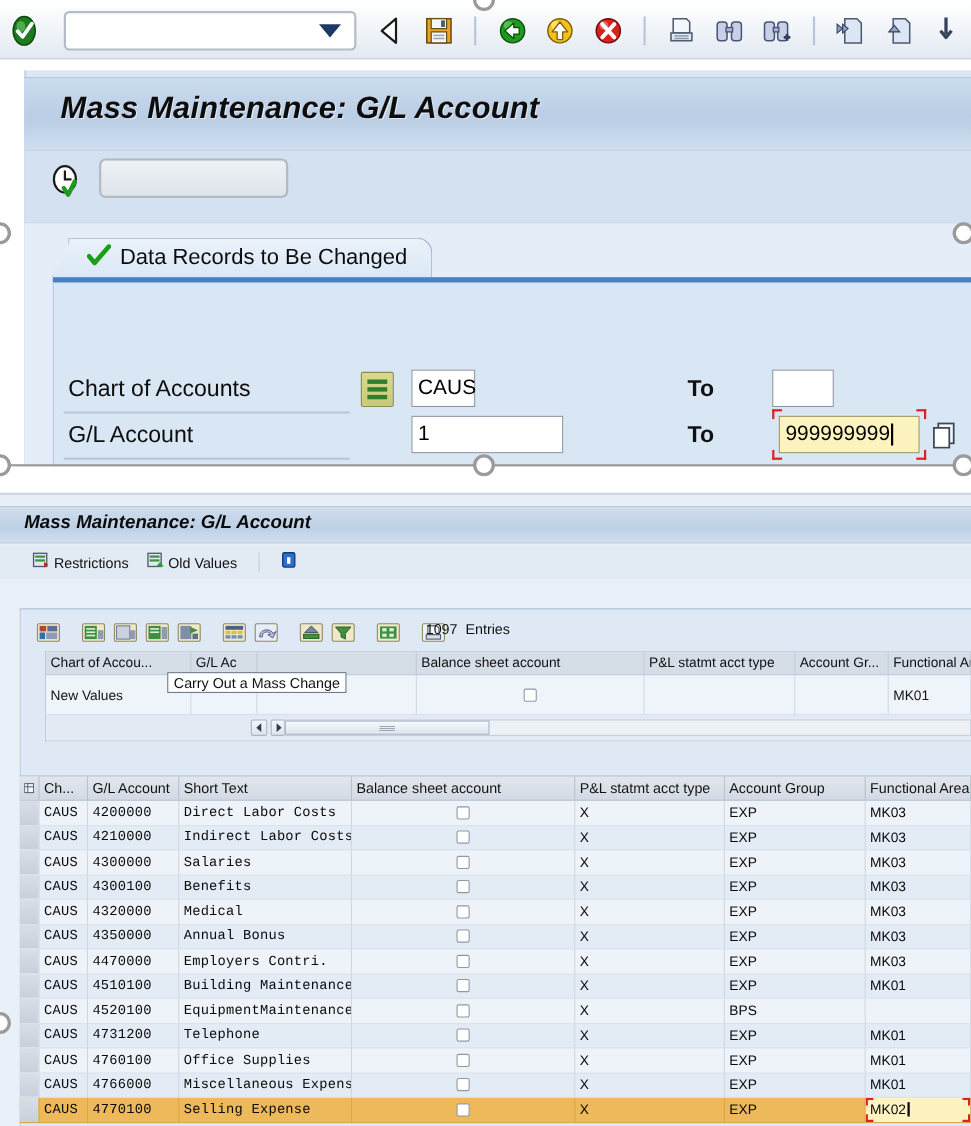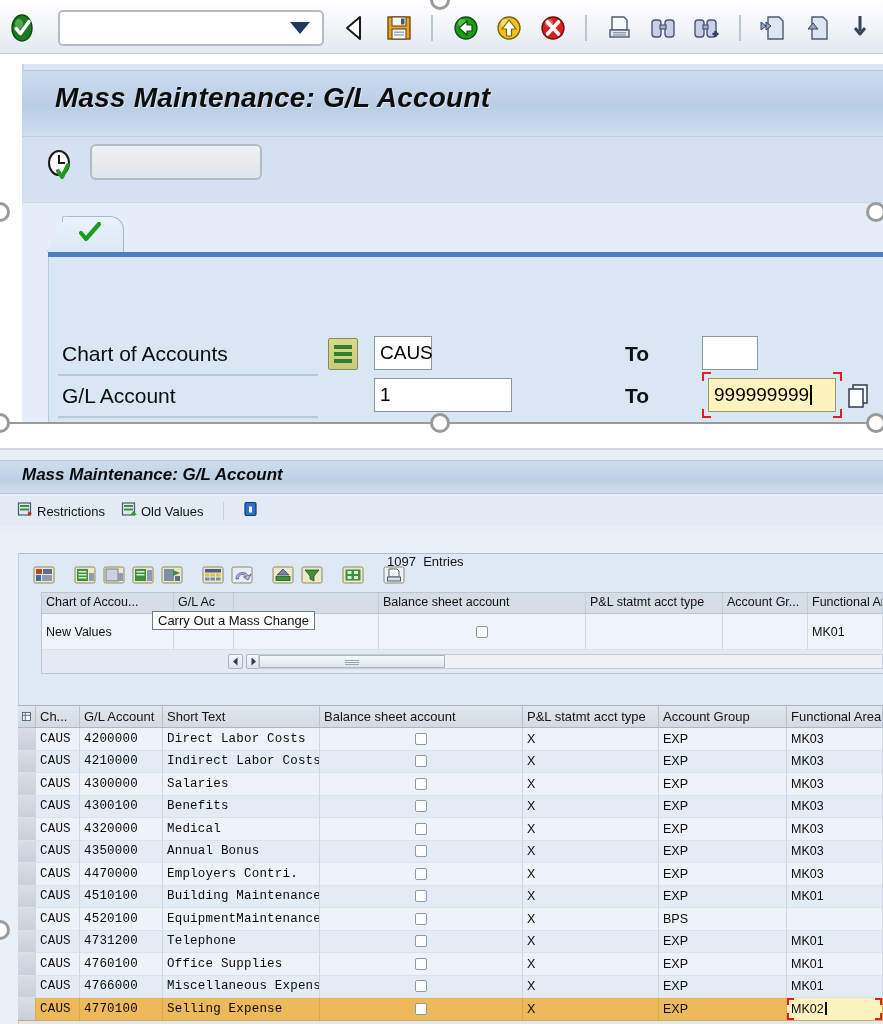--- a/index.html
+++ b/index.html
@@ -166,21 +166,21 @@
     background: linear-gradient(#cfdded, #bed0e5 60%, #d2e0f0);
     border-top: 1px solid #b8c9dd; border-bottom: 1px solid #b8c9dd;
   }
   .bot-title span {
     position: absolute; left: 22px; top: 4px;
     font-size: 17px; font-weight: bold; font-style: italic; color: #0b0b0b;
   }
   .bot-apptb {
     position: absolute; left: 0; top: 46px; width: 883px; height: 30px;
     background: #e2eaf4;
-    display: flex; align-items: center; padding-left: 14px; gap: 10px;
+    display: flex; align-items: center; padding-left: 26px; gap: 10px;
   }
   .apptb-btn {
     display: flex; align-items: center; gap: 3px;
     font-size: 13px; color: #111; white-space: nowrap;
     padding: 1px 3px; cursor: default;
   }
   .apptb-sep { width: 1px; height: 18px; background: #c2cedd; margin: 0 6px; }
 
   .bot-tabarea {
     position: absolute; left: 0; top: 80px; width: 883px; bottom: 0;
@@ -209,21 +209,21 @@
   .grid-toolbar {
     position: absolute; left: 12px; top: 8px; height: 26px;
     display: flex; align-items: center;
   }
   .gt-ico {
     width: 26px; height: 24px; margin-right: 3px;
     display: flex; align-items: center; justify-content: center;
   }
   .gt-gap { width: 12px; }
   .entries-lbl {
-    position: absolute; left: 368px; top: 0;
+    position: absolute; left: 368px; top: 10px;
     font-size: 13px; color: #111; white-space: nowrap;
   }
 
   
   .mini {
     position: absolute; left: 22px; top: 38px; right: 0;
     border: 1px solid #b9c6d6; border-right: none;
     background: #fff;
   }
   .mini-hdr {
@@ -436,20 +436,21 @@
       <span></span>
     </div>
 
     <div class="tabstrip-area"></div>
     <div class="tab-act">
       <span>
         <svg width="22" height="20" viewBox="0 0 22 20">
           <path d="M2 11 L7 17 L20 2" stroke="#1c9e1c" stroke-width="4.2" fill="none" stroke-linecap="round" stroke-linejoin="round"></path>
         </svg>
       </span>
+      <span>Data Records to Be Changed</span>
     </div>
     <div class="tab-underline"></div>
     <div class="panel-body"></div>
 
 
     <div class="form-label" style="left:62px; top:342px;">Chart of Accounts</div>
     <div class="sel-green" style="left:328px; top:338px;">
       <i></i>
         <i></i>
         <i></i>

